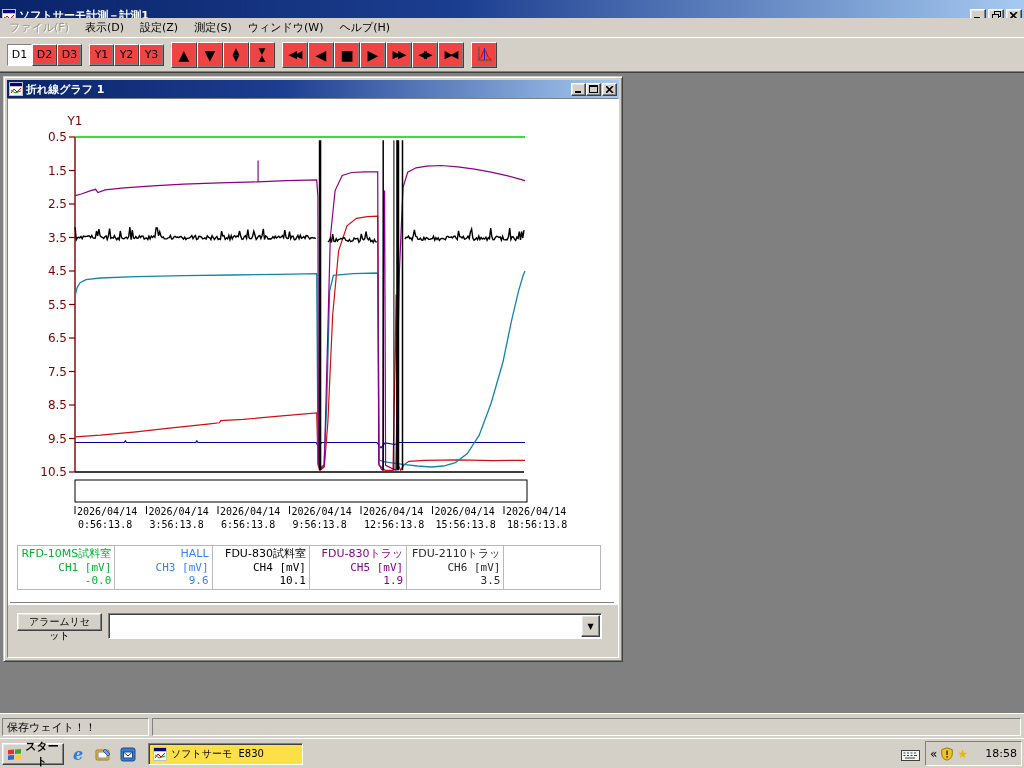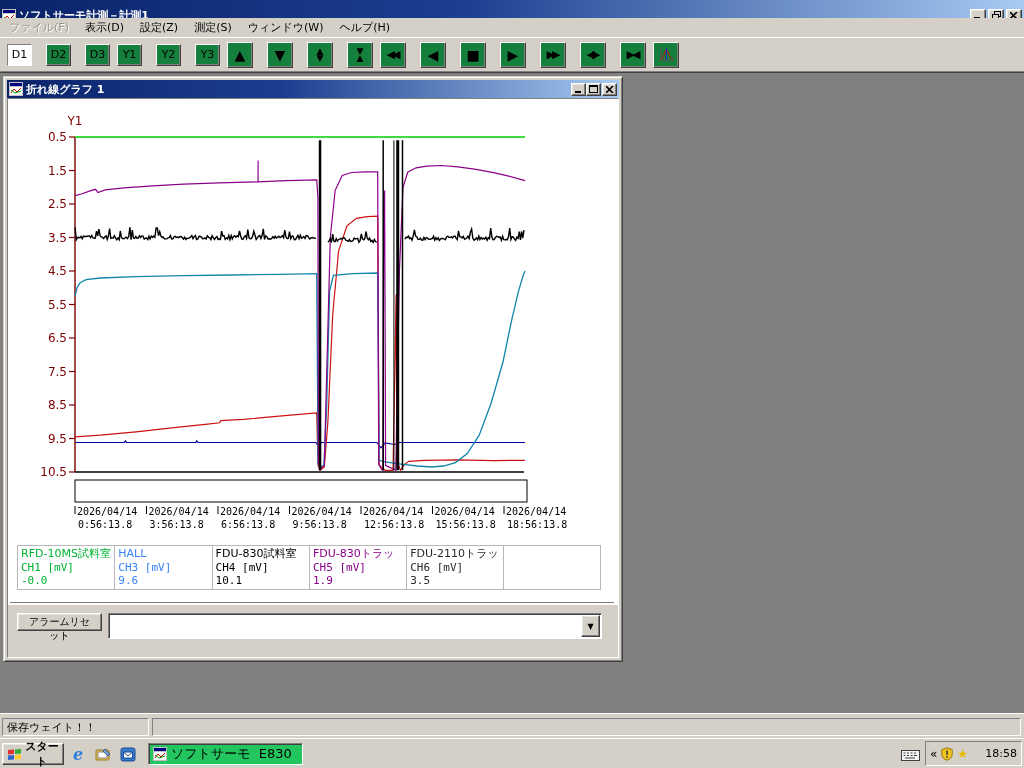--- a/index.html
+++ b/index.html
@@ -12,59 +12,59 @@
   .titlebar{position:absolute;left:0;top:0;width:1024px;height:31px;background:linear-gradient(90deg,#0a246a 0%,#1c3e90 45%,#a6caf0 100%);display:flex;align-items:center;padding:0 2px;box-sizing:border-box;}
   .title-text{color:#fff;font-weight:bold;font-size:11px;margin-left:3px;flex:1;white-space:nowrap;}
   .cap-btns{display:flex;gap:2px;}
   .cap-btn{width:16px;height:14px;padding:0;display:flex;align-items:center;justify-content:center;cursor:default;}
   
   .menubar{position:absolute;left:0;top:18px;width:1024px;height:19px;background:#d4d0c8;display:flex;align-items:center;font-size:11px;padding-left:1px;box-sizing:border-box;}
   .menu-item{padding:2px 8px;color:#000;}
   .menu-item.disabled{color:#9a9689;text-shadow:1px 1px 0 #fff;}
   
   .toolbar{position:absolute;left:0;top:37px;width:1024px;height:35px;background:#d4d0c8;display:flex;align-items:center;gap:7px;padding-left:7px;box-sizing:border-box;border-top:1px solid #fff;border-bottom:1px solid #808080;}
-  .tb-group{display:flex;gap:14px;align-items:center;}
-  .tb-btn{background:#15803d;border:1px solid;border-color:#fff #404040 #404040 #fff;box-shadow:inset -1px -1px 0 #808080;display:flex;align-items:center;justify-content:center;padding:0;cursor:default;color:#000;}
+  .tb-group{display:flex;gap:0;align-items:center;}
+  .tb-btn{background:#ef4444;border:1px solid;border-color:#fff #404040 #404040 #fff;box-shadow:inset -1px -1px 0 #808080;display:flex;align-items:center;justify-content:center;padding:0;cursor:default;color:#000;}
   .tb-text{width:25px;height:22px;font-size:11px;font-family:"DejaVu Sans",sans-serif;}
   .tb-big{width:26px;height:26px;font-size:14px;}
   .tb-btn.checked{background:#fff;border-color:#808080 #fff #fff #808080;box-shadow:none;}
   .tb-btn.pair{font-size:11px;letter-spacing:-3px;text-indent:-2px;}
   .tb-btn.stacked{flex-direction:column;font-size:9px;line-height:7px;}
   
   .mdi{position:absolute;left:0;top:72px;width:1024px;height:641px;background:#808080;border-top:1px solid #404040;box-sizing:border-box;}
   .child{position:absolute;left:3px;top:3px;width:620px;height:586px;background:#d4d0c8;border:1px solid;border-color:#d4d0c8 #404040 #404040 #d4d0c8;box-shadow:inset 1px 1px 0 #fff,inset -1px -1px 0 #808080;padding:3px;box-sizing:border-box;}
   .child-titlebar{height:18px;background:linear-gradient(90deg,#0a246a 0%,#1c3e90 45%,#a6caf0 100%);display:flex;align-items:center;padding:0 2px;}
   .child-title{color:#fff;font-weight:bold;font-size:11px;flex:1;margin-left:3px;white-space:nowrap;}
   .child-cap-btn{width:15px;height:13px;padding:0;display:flex;align-items:center;justify-content:center;cursor:default;}
   .child-client{position:relative;background:#fff;height:calc(100% - 18px);border:1px solid;border-color:#808080 #fff #fff #808080;overflow:hidden;box-sizing:border-box;}
   #chart-svg{position:absolute;left:0;top:0;}
   .ylab{font:12px "DejaVu Sans",sans-serif;fill:#7a0000;}
   .xlab{font:10px "DejaVu Sans Mono",monospace;fill:#000;}
   
   .legend{position:absolute;left:9px;top:446px;width:584px;height:45px;display:flex;background:#fff;border:1px solid #b8b8b8;box-sizing:border-box;}
-  .legend-cell{width:97.3px;box-sizing:border-box;border-right:1px solid #b8b8b8;padding:1px 3px;overflow:hidden;white-space:nowrap;}
+  .legend-cell{width:97.3px;box-sizing:border-box;border-right:1px solid #b8b8b8;padding:1px 3px;overflow:hidden;white-space:nowrap;text-align:right;}
   .legend-cell div{line-height:13.5px;font-size:11px;}
   .legend-cell .lg-ch,.legend-cell .lg-val{font-family:"DejaVu Sans Mono",monospace;}
   
   .strip{position:absolute;left:0;top:505px;width:100%;bottom:0;background:#d4d0c8;border-top:1px solid #fff;}
   .divider{position:absolute;left:2px;top:503px;width:604px;height:0;border-top:1px solid #808080;border-bottom:1px solid #fff;}
   .alarm-btn{position:absolute;left:9px;top:514px;width:85px;height:18px;font-size:10px;font-family:"DejaVu Sans",sans-serif;cursor:default;}
   .combo{position:absolute;left:100px;top:514px;width:494px;height:26px;background:#fff;border:1px solid;border-color:#808080 #fff #fff #808080;box-shadow:inset 1px 1px 0 #404040;box-sizing:border-box;display:flex;align-items:center;}
   .combo-text{flex:1;font-size:11px;padding-left:4px;}
   .combo-arrow{width:17px;height:20px;margin-right:1px;font-size:8px;display:flex;align-items:center;justify-content:center;}
   
   .statusbar{position:absolute;left:0;top:713px;width:1024px;height:25px;background:#d4d0c8;border-top:1px solid #fff;box-sizing:border-box;}
   .sb-panel{position:absolute;top:4px;height:18px;font-size:11px;line-height:17px;padding-left:4px;box-sizing:border-box;white-space:nowrap;overflow:hidden;}
   .sb-left{left:2px;width:147px;}
   .sb-right{left:152px;right:3px;}
   
   .taskbar{position:absolute;left:0;top:738px;width:1024px;height:30px;background:#d4d0c8;border-top:1px solid #fff;box-sizing:border-box;text-decoration:underline;}
   .start-btn{position:absolute;left:2px;top:4px;height:22px;width:62px;display:flex;align-items:center;gap:3px;font-size:11px;font-weight:bold;font-family:"DejaVu Sans",sans-serif;padding:0 4px;cursor:default;}
   .ql{position:absolute;top:5px;width:20px;height:20px;display:flex;align-items:center;justify-content:center;cursor:default;}
-  .task-btn{position:absolute;left:148px;top:4px;width:155px;height:22px;display:flex;align-items:center;gap:4px;font-size:13px;padding:8px 4px;background:#22c55e;border:1px solid;border-color:#808080 #fff #fff #808080;box-shadow:inset 1px 1px 0 #404040;cursor:default;}
+  .task-btn{position:absolute;left:148px;top:4px;width:155px;height:22px;display:flex;align-items:center;gap:4px;font-size:10px;padding:8px 4px;background:#fde047;border:1px solid;border-color:#808080 #fff #fff #808080;box-shadow:inset 1px 1px 0 #404040;cursor:default;}
   .task-label{white-space:pre;overflow:hidden;}
   .tray{position:absolute;right:2px;top:2px;width:97px;height:25px;border:1px solid;border-color:#808080 #fff #fff #808080;display:flex;align-items:center;gap:3px;padding:0 4px;box-sizing:border-box;font-size:11px;}
   .tray-clock{margin-left:auto;}
   .kbd-icon{position:absolute;right:104px;top:8px;}
   .chev{font-size:12px;line-height:10px;}
   .star{color:#e8b800;font-size:12px;}
   button{font-family:"DejaVu Sans",sans-serif;}
 </style>
 </head>
 <body>

